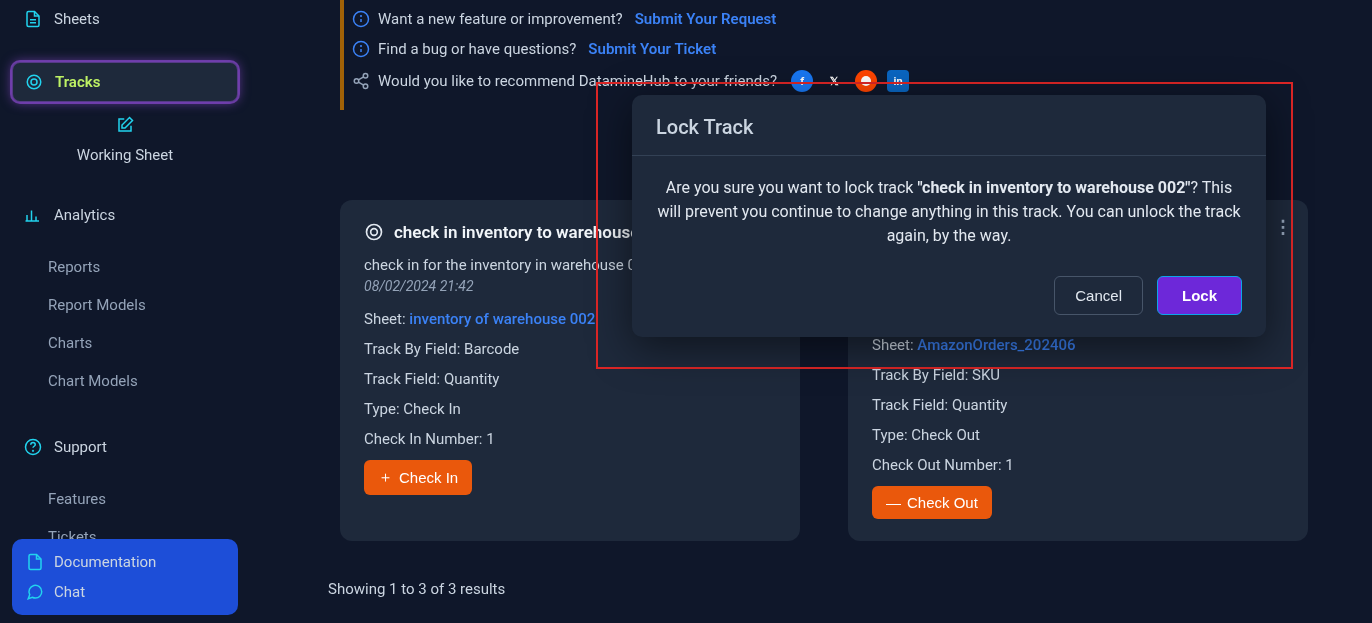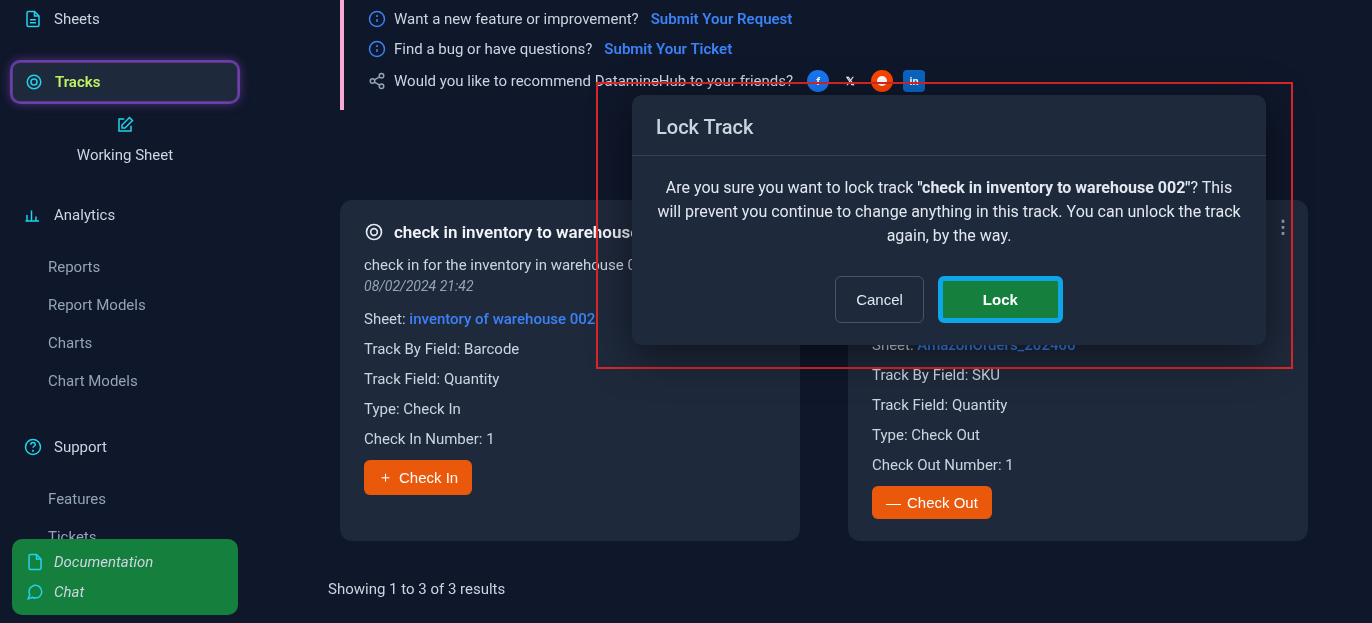--- a/index.html
+++ b/index.html
@@ -44,24 +44,23 @@
       color: #94a3b8;
       font-size: 15px;
       cursor: pointer;
       border-radius: 8px;
     }
     .sidebar-footer {
       position: absolute;
       bottom: 8px;
       left: 12px;
       right: 12px;
-      background: #15803d;
+      background: #1d4ed8;
       border-radius: 10px;
       padding: 8px 12px;
-      font-style: italic;
     }
     .footer-item {
       display: flex;
       align-items: center;
       gap: 10px;
       padding: 6px 2px;
       color: #cbd5e1;
       font-size: 15px;
       cursor: pointer;
     }
@@ -71,22 +70,22 @@
       top: 0;
       right: 0;
       height: 623px;
       overflow: hidden;
     }
     .banner {
       position: absolute;
       left: 90px;
       top: 0;
       right: 40px;
-      padding: 4px 0 12px 24px;
-      border-left: 4px solid #f9a8d4;
+      padding: 4px 0 12px 8px;
+      border-left: 4px solid #a16207;
     }
     .banner-row {
       display: flex;
       align-items: center;
       gap: 8px;
       font-size: 15px;
       color: #cbd5e1;
       padding: 6px 0;
     }
     .banner-row .link {
@@ -216,37 +215,37 @@
       padding: 20px 24px;
       text-align: center;
       font-size: 16px;
       color: #e2e8f0;
       line-height: 1.5;
     }
     .modal-body strong { font-weight: 700; }
     .modal-footer {
       padding: 8px 24px 22px;
       display: flex;
-      justify-content: center;
+      justify-content: flex-end;
       gap: 14px;
     }
     .btn-cancel {
       background: transparent;
       border: 1px solid #475569;
       color: #e2e8f0;
       padding: 10px 20px;
       border-radius: 6px;
       font-size: 15px;
       cursor: pointer;
     }
     .btn-lock {
-      background: #15803d;
-      border: 5px solid #0ea5e9;
+      background: #6d28d9;
+      border: 1px solid #0ea5e9;
       color: #fff;
-      padding: 10px 40px;
+      padding: 10px 24px;
       border-radius: 6px;
       font-size: 15px;
       font-weight: 600;
       cursor: pointer;
     }
     .icon {
       display: inline-flex;
       width: 18px;
       height: 18px;
       align-items: center;

